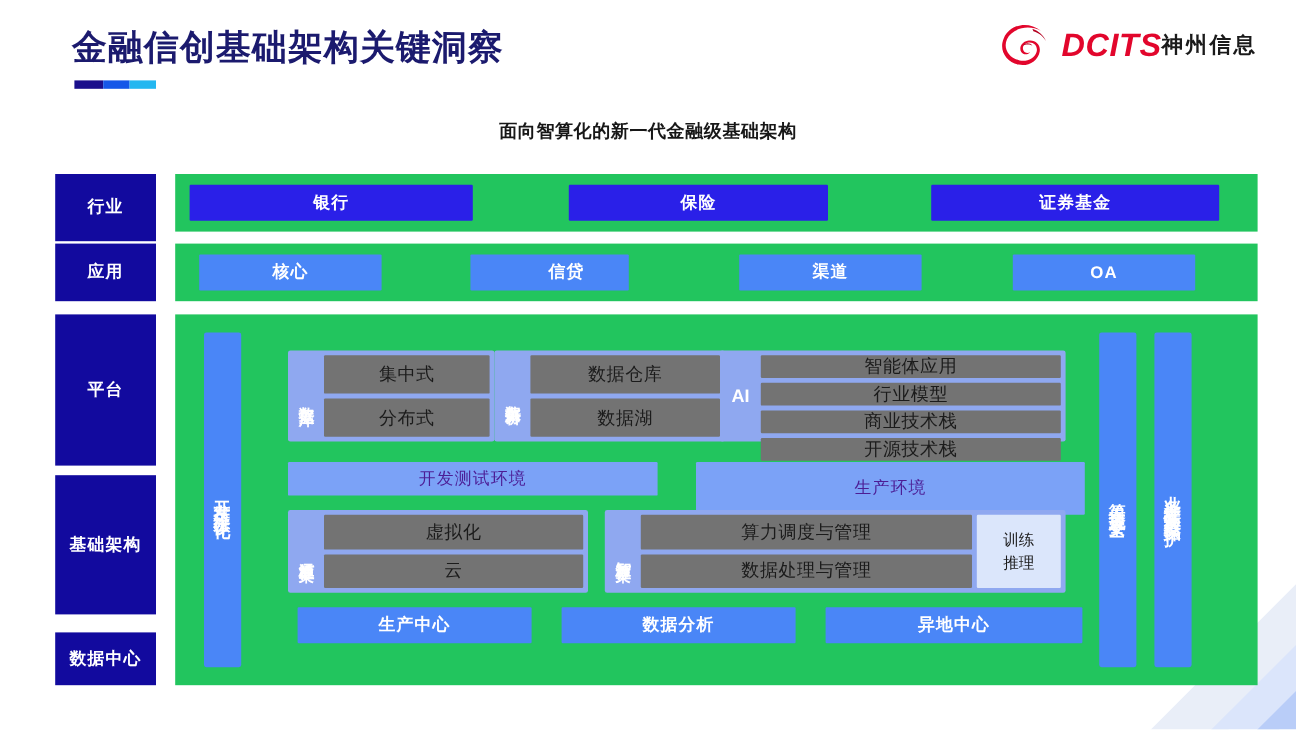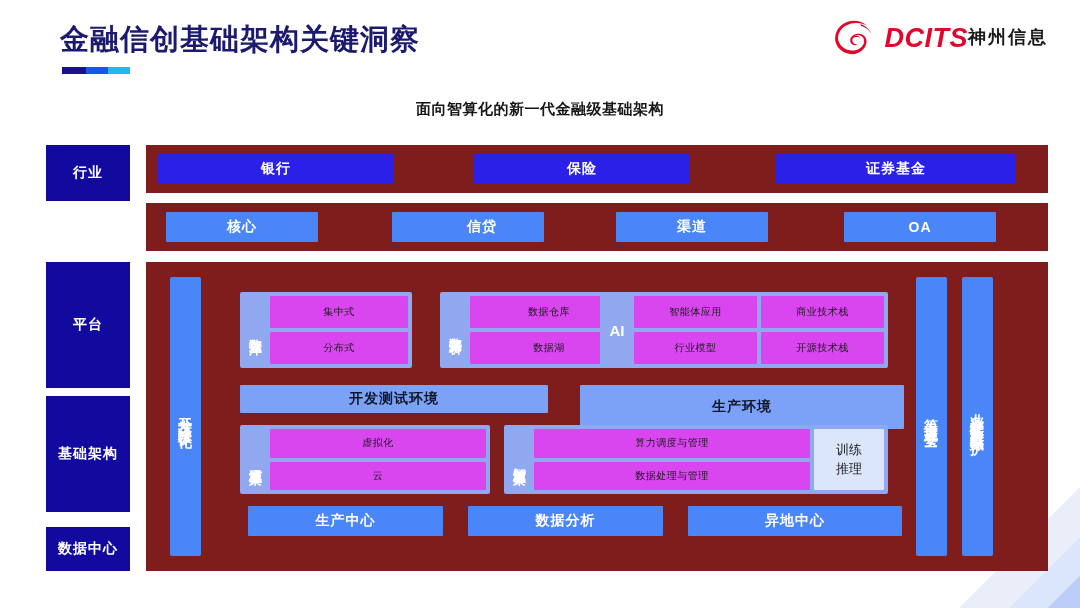--- a/index.html
+++ b/index.html
@@ -83,21 +83,21 @@
     display: flex; align-items: center; justify-content: center;
     letter-spacing: 1px;
   }
   #lbl-industry { top: 145px;  height: 56px; }
   #lbl-app      { top: 203px;  height: 48px; }
   #lbl-platform { top: 262px;  height: 126px; }
   #lbl-infra    { top: 396px;  height: 116px; }
   #lbl-dc       { top: 527px;  height: 44px; }
 
   
-  .panel { position: absolute; background: #7f1d1d; }
+  .panel { position: absolute; background: #22c55e; }
   #row-industry { left: 146px; top: 145px; width: 902px; height: 48px; }
   #row-app      { left: 146px; top: 203px; width: 902px; height: 48px; }
   #row-main     { left: 146px; top: 262px; width: 902px; height: 309px; }
 
   .chip {
     position: absolute;
     display: flex; align-items: center; justify-content: center;
     color: #ffffff; font-weight: bold;
     letter-spacing: 1px;
     border-radius: 1px;
@@ -137,41 +137,41 @@
   .group-label.horiz {
     writing-mode: horizontal-tb;
     width: 26px; flex: 0 0 26px;
     font-size: 15px; letter-spacing: 0;
   }
   .group-body {
     flex: 1 1 auto;
     display: flex; flex-direction: column; gap: 4px;
     margin-left: 4px;
   }
-  .group-body.cols { flex-direction: row; }
+  .group-body.cols { flex-direction: column; }
   .group-col { flex: 1 1 0; display: flex; flex-direction: column; gap: 4px; }
 
   .cell {
-    background: #d946ef;
+    background: #737373;
     color: #1b1b1b;
-    font-size: 10px;
+    font-size: 15px;
     display: flex; align-items: center; justify-content: center;
     flex: 1 1 0;
     border-radius: 1px;
     letter-spacing: 0.5px;
   }
 
   #g-db   { left: 240px; top: 292px; width: 172px; height: 76px; }
-  #g-da   { left: 440px; top: 292px; width: 192px; height: 76px; }
+  #g-da   { left: 412px; top: 292px; width: 192px; height: 76px; }
   #g-ai   { left: 600px; top: 292px; width: 288px; height: 76px; }
 
   .envbar {
     position: absolute;
     background: #7ba2f7;
-    color: #0f172a; font-size: 14px; font-weight: bold;
+    color: #4c1d95; font-size: 14px; font-weight: normal;
     display: flex; align-items: center; justify-content: center;
     border-radius: 1px; letter-spacing: 1px;
   }
   #env-dev  { left: 240px; top: 385px; width: 308px; height: 28px; }
   #env-prod { left: 580px; top: 385px; width: 324px; height: 44px; }
 
   #g-gen { left: 240px; top: 425px; width: 250px; height: 69px; }
   #g-int { left: 504px; top: 425px; width: 384px; height: 69px; }
 
   .side-cell {
@@ -223,33 +223,34 @@
     </svg>
     <div class="logo-text">
       <div class="logo-en">DCITS</div>
       <div class="logo-cn">神州信息</div>
     </div>
   </div>
 
   <div class="subtitle">面向智算化的新一代金融级基础架构</div>
 
   <div class="lbl" id="lbl-industry">行业</div>
+  <div class="lbl" id="lbl-app">应用</div>
   <div class="lbl" id="lbl-platform">平台</div>
   <div class="lbl" id="lbl-infra">基础架构</div>
   <div class="lbl" id="lbl-dc">数据中心</div>
 
   <div class="panel" id="row-industry">
     <div class="chip chip-industry" style="left:12px;  width:236px;">银行</div>
     <div class="chip chip-industry" style="left:328px; width:216px;">保险</div>
     <div class="chip chip-industry" style="left:630px; width:240px;">证券基金</div>
   </div>
 
   <div class="panel" id="row-app">
     <div class="chip chip-app" style="left:20px;  width:152px;">核心</div>
-    <div class="chip chip-app" style="left:246px; width:152px;padding-left:28px;">信贷</div>
+    <div class="chip chip-app" style="left:246px; width:132px;padding-left:28px;">信贷</div>
     <div class="chip chip-app" style="left:470px; width:152px;">渠道</div>
     <div class="chip chip-app" style="left:698px; width:152px;">OA</div>
   </div>
 
   <div class="panel" id="row-main"></div>
 
   <div class="vbar" id="vbar-devops">开发运维一体化</div>
   <div class="vbar" id="vbar-sec">等保合规安全</div>
   <div class="vbar" id="vbar-bcdr">业务连续性及数据保护</div>
 

